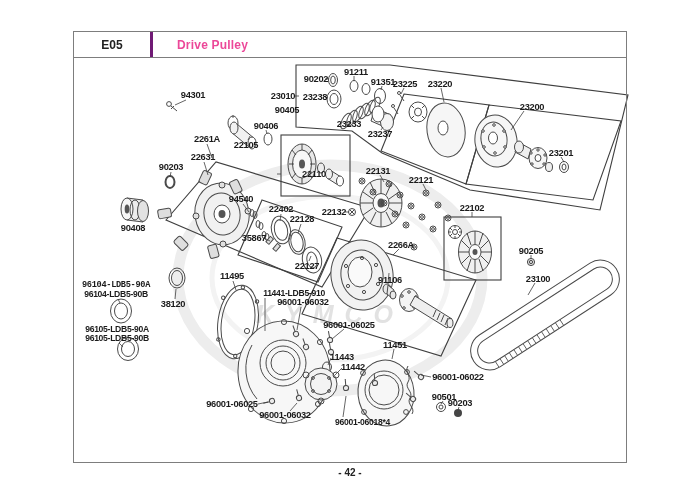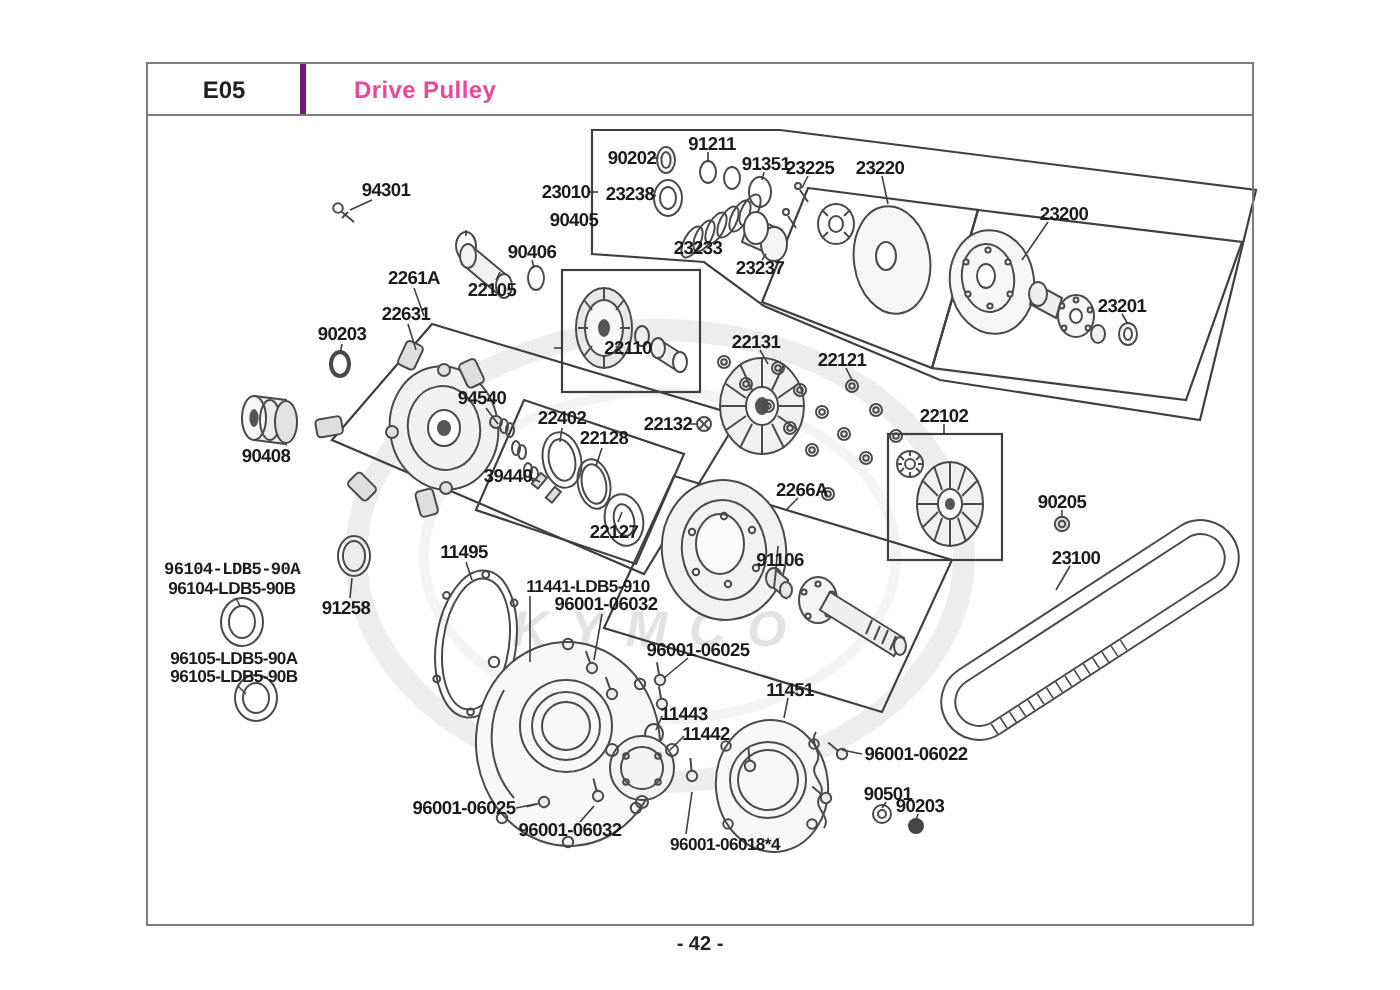--- a/index.html
+++ b/index.html
@@ -521,24 +521,24 @@
     <div class="plabel" style="left: 247px; top: 110px; margin-left: 40px;">90405</div>
     <div class="plabel" style="left: 266px; top: 126px;">90406</div>
     <div class="plabel" style="left: 246px; top: 145px;">22105</div>
     <div class="plabel" style="left: 207px; top: 139px;">2261A</div>
     <div class="plabel" style="left: 203px; top: 157px;">22631</div>
     <div class="plabel" style="left: 171px; top: 167px;">90203</div>
     <div class="plabel" style="left: 133px; top: 228px;">90408</div>
     <div class="plabel" style="left: 241px; top: 199px;">94540</div>
     <div class="plabel" style="left: 281px; top: 209px;">22402</div>
     <div class="plabel" style="left: 302px; top: 219px;">22128</div>
-    <div class="plabel" style="left: 254px; top: 238px;">39440</div>
+    <div class="plabel" style="left: 254px; top: 238px;">35867</div>
     <div class="plabel" style="left: 307px; top: 266px;">22127</div>
     <div class="plabel" style="left: 232px; top: 276px;">11495</div>
-    <div class="plabel" style="left: 173px; top: 304px;">91258</div>
+    <div class="plabel" style="left: 173px; top: 304px;">38120</div>
     <div class="plabel sm" style="left: 116px; top: 285px; font-family: Liberation Mono, monospace;">96104-LDB5-90A</div>
     <div class="plabel sm" style="left: 116px; top: 294px;">96104-LDB5-90B</div>
     <div class="plabel sm" style="left: 117px; top: 329px;">96105-LDB5-90A</div>
     <div class="plabel sm" style="left: 117px; top: 338px;">96105-LDB5-90B</div>
     <div class="plabel" style="left: 283px; top: 96px;">23010</div>
     <div class="plabel" style="left: 316px; top: 79px;">90202</div>
     <div class="plabel" style="left: 315px; top: 97px;">23238</div>
     <div class="plabel" style="left: 356px; top: 72px;">91211</div>
     <div class="plabel" style="left: 383px; top: 82px;">91351</div>
     <div class="plabel" style="left: 405px; top: 84px;">23225</div>

